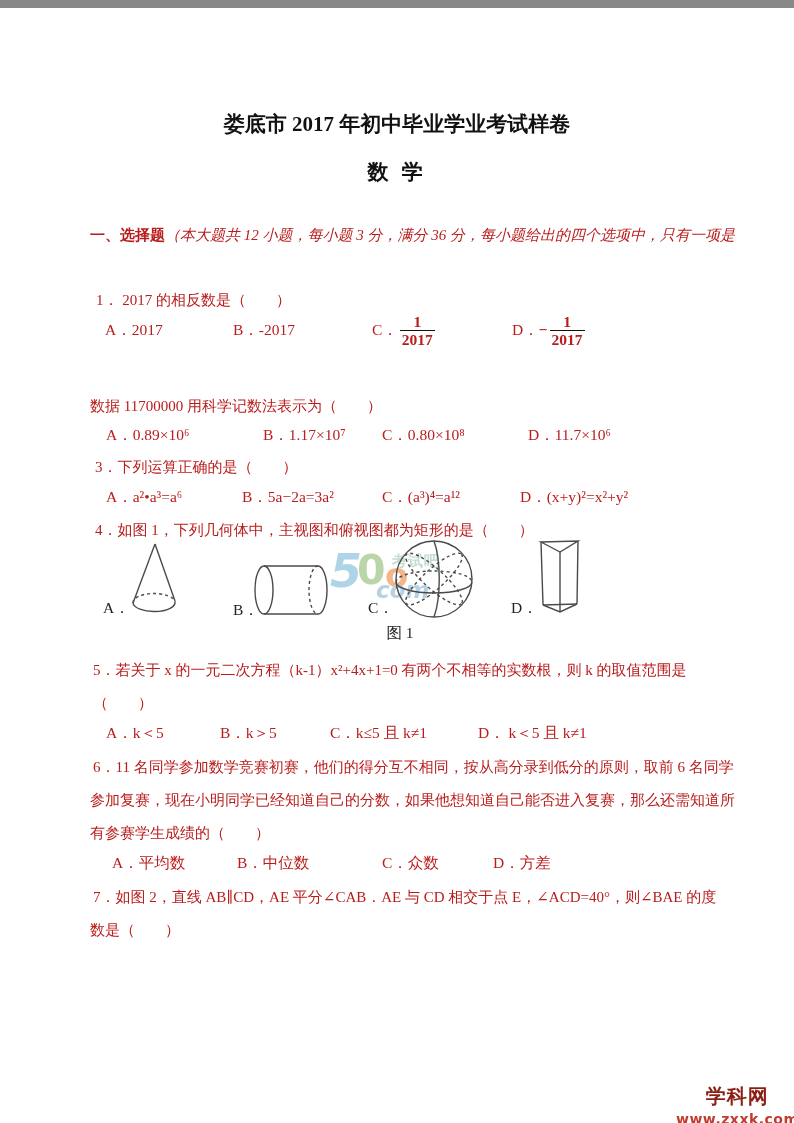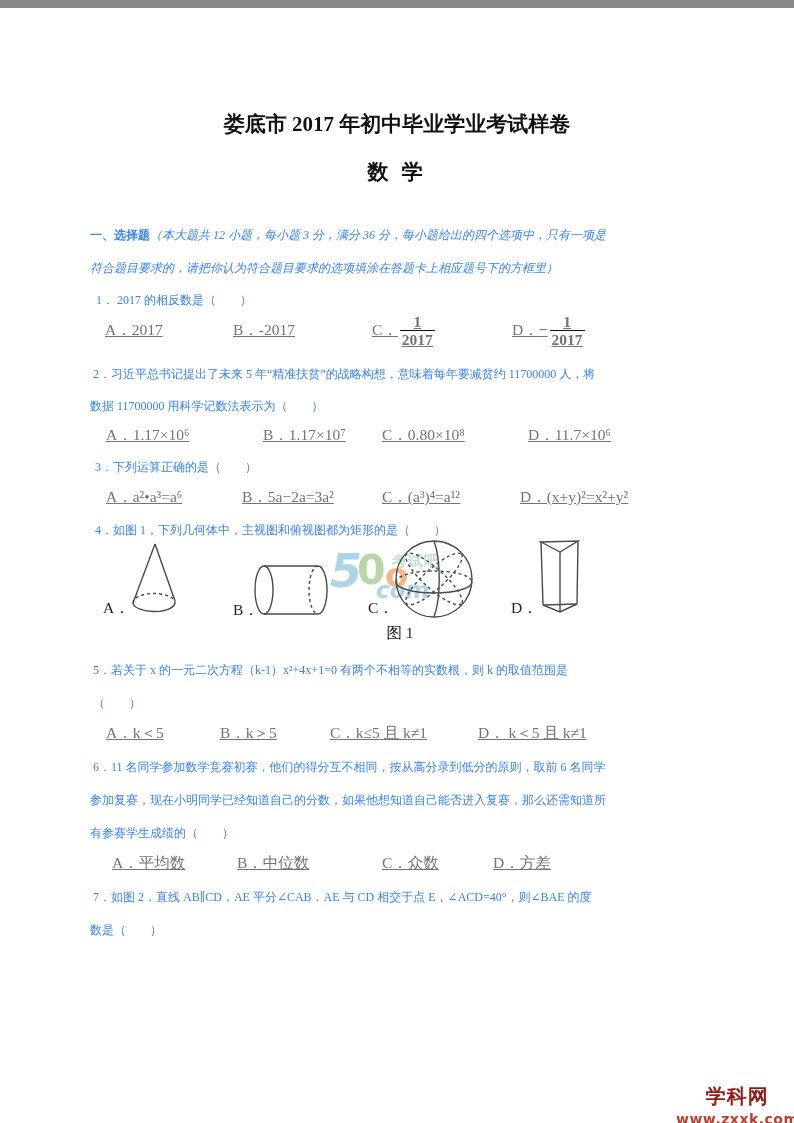--- a/index.html
+++ b/index.html
@@ -13,26 +13,26 @@
   .doc-title {
     position:absolute; top:102px; left:0; width:794px;
     text-align:center; font-size:21px; font-weight:bold; color:#111;
   }
   .doc-subject {
     position:absolute; top:150px; left:0; width:794px;
     text-align:center; font-size:21px; font-weight:bold; color:#111;
     letter-spacing:4px;
   }
   .line {
-    position:absolute; font-size:12px; line-height:22px;
-    white-space:pre; color:#3b82f6;
+    position:absolute; font-size:15px; line-height:22px;
+    white-space:pre; color:#b91c1c;
   }
   .bold { font-weight:bold; }
   .kai  { font-style:italic; }
-  .opt  { position:absolute; font-size:15.5px; white-space:pre; color:#737373;text-decoration:underline; }
+  .opt  { position:absolute; font-size:15.5px; white-space:pre; color:#b91c1c; }
   .opt-flex { display:flex; align-items:center; height:44px; }
   .frac { display:inline-block; text-align:center; vertical-align:middle;
           font-weight:bold; margin-left:2px; }
   .frac .num { display:block; padding:0 5px; border-bottom:1.6px solid #111; line-height:17px; }
   .frac .den { display:block; padding:0 2px; line-height:17px; }
   .fig-svg { position:absolute; left:90px; top:524px; z-index:1; }
   .fig-label { position:absolute; font-size:15.5px; z-index:2; color:#222; }
   .fig-caption { position:absolute; top:615px; left:90px; width:620px;
                  text-align:center; font-size:15.5px; color:#222; z-index:2; }
   .watermark { position:absolute; left:330px; top:538px; width:160px; height:70px;
@@ -53,31 +53,29 @@
 </style>
 </head>
 <body>
 
 <div class="page">
 
   <div class="doc-title">娄底市 2017 年初中毕业学业考试样卷</div>
   <div class="doc-subject">数 学</div>
 
   <div class="line" style="left:90px; top:216px;"><span class="bold">一、选择题</span><span class="kai">（本大题共 12 小题，每小题 3 分，满分 36 分，每小题给出的四个选项中，只有一项是</span></div>
-  <div class="line kai" style="left:90px; top:249px;">符合题目要求的，请把你认为符合题目要求的选项填涂在答题卡上相应题号下的方框里）</div>
 
   <div class="line" style="left:96px; top:281px;">1． 2017 的相反数是（　　）</div>
   <div class="opt opt-flex" style="left:105px; top:300px;">A．2017</div>
   <div class="opt opt-flex" style="left:233px; top:300px;">B．-2017</div>
   <div class="opt opt-flex" style="left:372px; top:300px;"><span>C．</span><span class="frac"><span class="num">1</span><span class="den">2017</span></span></div>
   <div class="opt opt-flex" style="left:512px; top:300px;"><span>D．</span><span class="bold">−</span><span class="frac"><span class="num">1</span><span class="den">2017</span></span></div>
 
-  <div class="line" style="left:93px; top:355px;">2．习近平总书记提出了未来 5 年“精准扶贫”的战略构想，意味着每年要减贫约 11700000 人，将</div>
   <div class="line" style="left:90px; top:387px;">数据 11700000 用科学记数法表示为（　　）</div>
-  <div class="opt" style="left:106px; top:417px;">A．1.17×10⁶</div>
+  <div class="opt" style="left:106px; top:417px;">A．0.89×10⁶</div>
   <div class="opt" style="left:263px; top:417px;">B．1.17×10⁷</div>
   <div class="opt" style="left:382px; top:417px;">C．0.80×10⁸</div>
   <div class="opt" style="left:528px; top:417px;">D．11.7×10⁶</div>
 
   <div class="line" style="left:95px; top:448px;">3．下列运算正确的是（　　）</div>
   <div class="opt" style="left:106px; top:479px;">A．a²•a³=a⁶</div>
   <div class="opt" style="left:242px; top:479px;">B．5a−2a=3a²</div>
   <div class="opt" style="left:382px; top:479px;">C．(a³)⁴=a¹²</div>
   <div class="opt" style="left:520px; top:479px;">D．(x+y)²=x²+y²</div>
 

